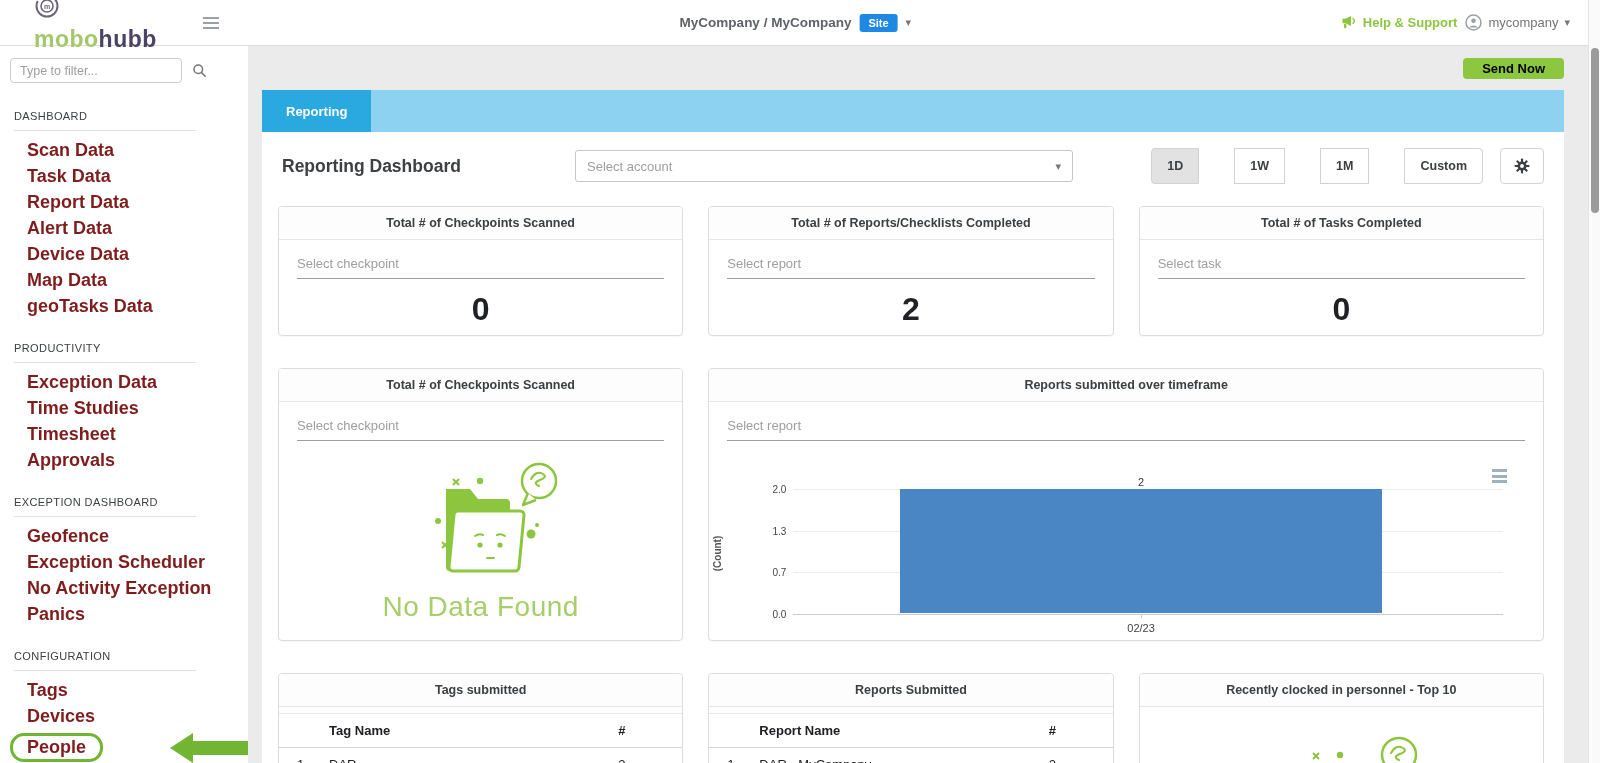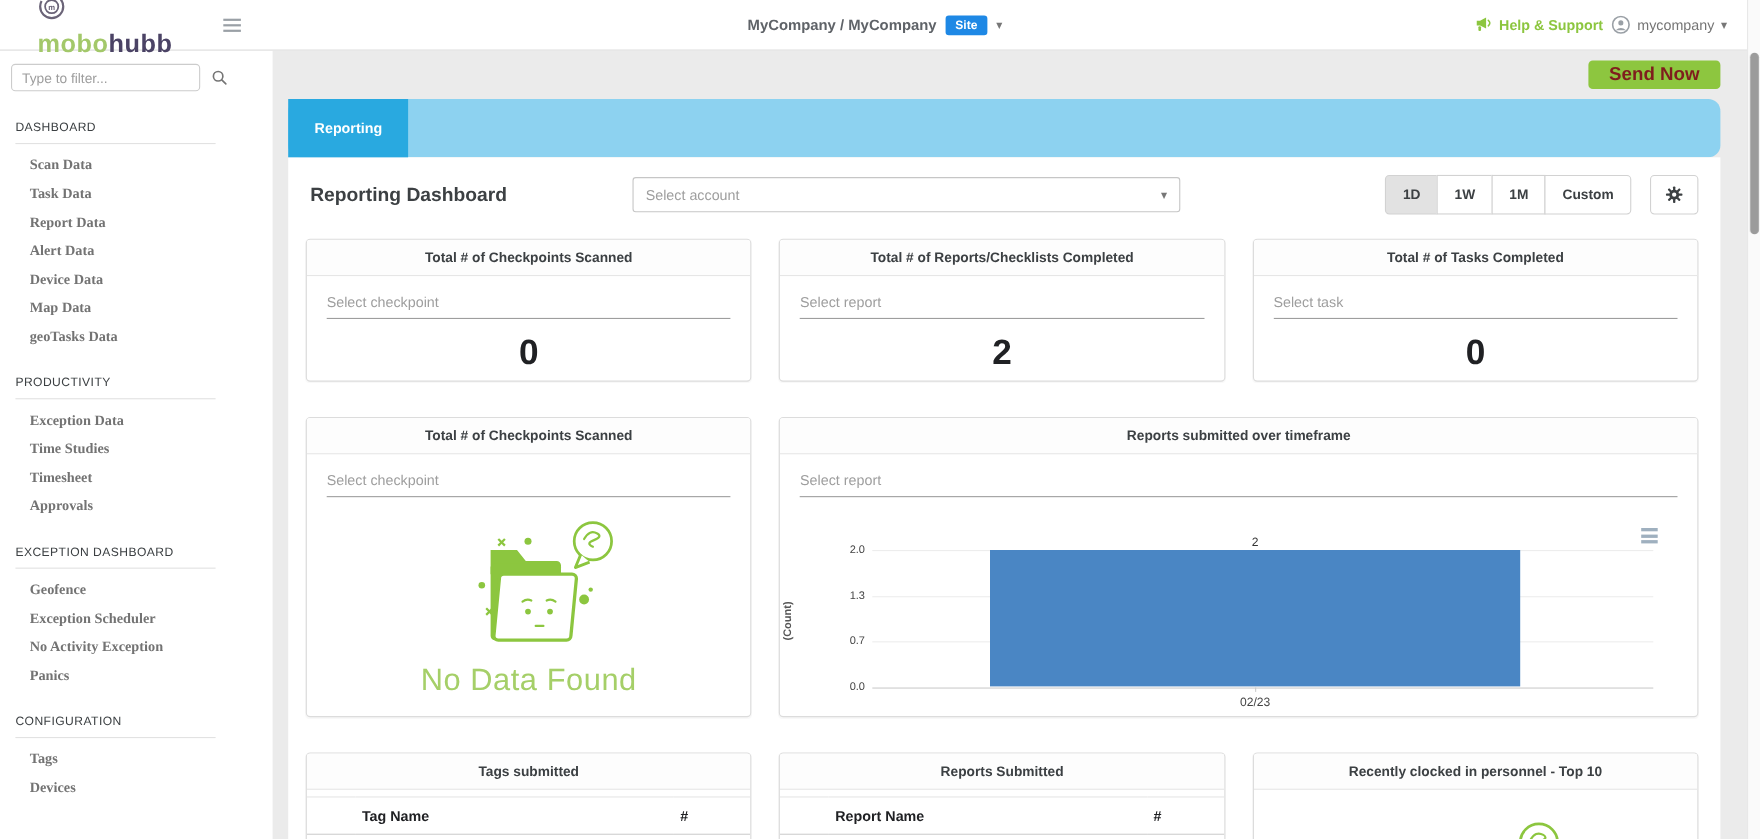--- a/index.html
+++ b/index.html
@@ -32,49 +32,49 @@
   
   .sidebar { width:248px; background:#fff; flex:none; padding:12px 0 0 10px; overflow:hidden; }
   .filter-box { position:relative; width:204px; }
   .filter-box input { width:172px; height:25px; border:1px solid #ccc; border-radius:4px;
     padding:0 28px 0 9px; font-size:12.5px; color:#555; font-family:"Liberation Sans",sans-serif; outline:none; }
   .filter-box input::placeholder { color:#9e9e9e; }
   .filter-box .search-ic { position:absolute; right:7px; top:5px; }
   .side-section-title { margin:27px 0 0 4px; font-size:11px; font-weight:normal;
     color:#3c4043; letter-spacing:.4px; }
   .side-divider { border:none; border-top:1px solid #e2e2e2; margin:8px 52px 10px 4px; }
-  .side-link { display:block; margin:0 0 8px 17px; padding:2px 0; color:#737373;
-    font-size:13px; font-weight:600; text-decoration:none; cursor:pointer; line-height:14px;font-family:Liberation Serif, serif; }
+  .side-link { display:block; margin:0 0 8px 17px; padding:2px 0; color:#7f1d1d;
+    font-size:18px; font-weight:600; text-decoration:none; cursor:pointer; line-height:14px; }
   .people-row { position:relative; margin:0 0 6px 0; }
   .people-box { display:inline-block; border:3px solid #72b532; border-radius:14px;
     padding:2px 14px 3px 14px; margin-left:0px; }
   .people-box .side-link { margin:0; }
   .green-arrow { position:absolute; left:160px; top:50%; transform:translateY(-50%);
     width:84px; height:30px; }
   .green-arrow .shaft { position:absolute; left:22px; top:8px; width:62px; height:14px; background:#72b532; }
   .green-arrow .head { position:absolute; left:0; top:0; width:0; height:0;
     border-top:15px solid transparent; border-bottom:15px solid transparent; border-right:23px solid #72b532; }
 
   
   .main { flex:1; background:#ebebeb; padding:0 36px 0 14px; position:relative; }
   .sendnow-row { height:44px; display:flex; justify-content:flex-end; align-items:center; }
-  .send-now { background:#8dc63f; color:#7f1d1d; border:none; border-radius:4px;
-    font-size:17px; font-weight:bold; padding:3px 19px; cursor:pointer;
+  .send-now { background:#8dc63f; color:#000000; border:none; border-radius:4px;
+    font-size:13px; font-weight:bold; padding:3px 19px; cursor:pointer;
     font-family:"Liberation Sans",sans-serif; }
-  .tabbar { background:#8dd2f0; height:53px; display:flex; align-items:stretch;border-radius:11px; }
+  .tabbar { background:#8dd2f0; height:42px; display:flex; align-items:stretch; }
   .tab { padding:0 24px; display:flex; align-items:center; color:#fff; font-size:13px;
     font-weight:bold; cursor:pointer; }
   .tab.active { background:#29a9e0; }
   .panel { background:#fff; min-height:640px; }
   .panel-header { display:flex; align-items:center; padding:16px 20px 10px 20px; }
   .page-title { font-size:17.5px; font-weight:600; color:#3c4043; width:293px; }
   .select-box { width:498px; height:32px; border:1px solid #c6c6c6; border-radius:3px;
     display:flex; align-items:center; justify-content:space-between; padding:0 11px;
     color:#9e9e9e; font-size:13px; cursor:pointer; background:#fff; }
-  .range-group { display:flex; margin-left:auto; }
+  .range-group { display:flex; margin-left:auto;gap:36px; }
   .range-group button { height:36px; padding:0 15px; background:#fff; border:1px solid #d2d2d2;
     margin-left:-1px; font-size:12.5px; font-weight:600; color:#3c4043; cursor:pointer;
     font-family:"Liberation Sans",sans-serif; }
   .range-group button:first-child { border-radius:4px 0 0 4px; margin-left:0; }
   .range-group button:last-child { border-radius:0 4px 4px 0; }
   .range-group button.active { background:#e2e2e2; }
   .gear-btn { margin-left:17px; width:44px; height:36px; background:#fff;
     border:1px solid #d2d2d2; border-radius:4px; cursor:pointer;
     display:flex; align-items:center; justify-content:center; }
 
@@ -208,20 +208,29 @@
     <hr class="side-divider">
     <a class="side-link">Geofence</a>
     <a class="side-link">Exception Scheduler</a>
     <a class="side-link">No Activity Exception</a>
     <a class="side-link">Panics</a>
 
     <div class="side-section-title">CONFIGURATION</div>
     <hr class="side-divider">
     <a class="side-link">Tags</a>
     <a class="side-link">Devices</a>
+    <div class="people-row">
+      <span class="people-box">
+        <a class="side-link">People</a>
+      </span>
+      <span class="green-arrow">
+          <span class="head"></span>
+          <span class="shaft"></span>
+        </span>
+    </div>
 
   </aside>
 
   <main class="main">
     <div class="sendnow-row">
       <button class="send-now">Send Now</button>
     </div>
 
     <div class="tabbar">
       <div class="tab active">Reporting</div>

